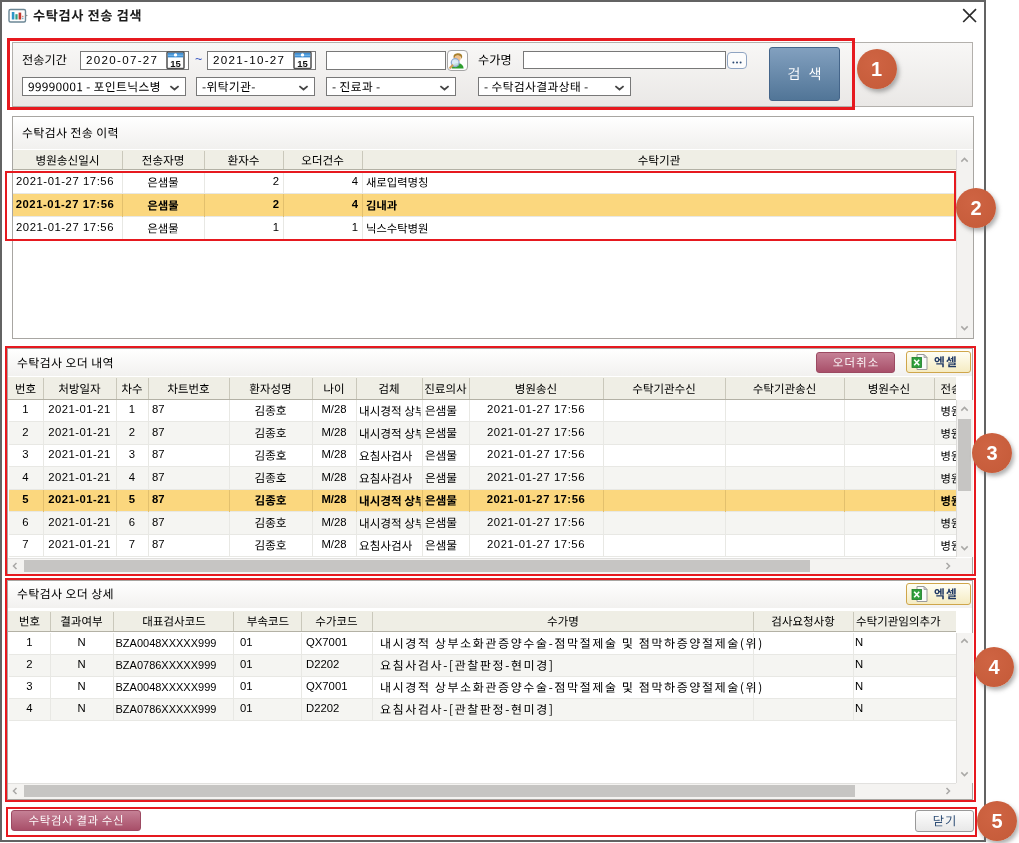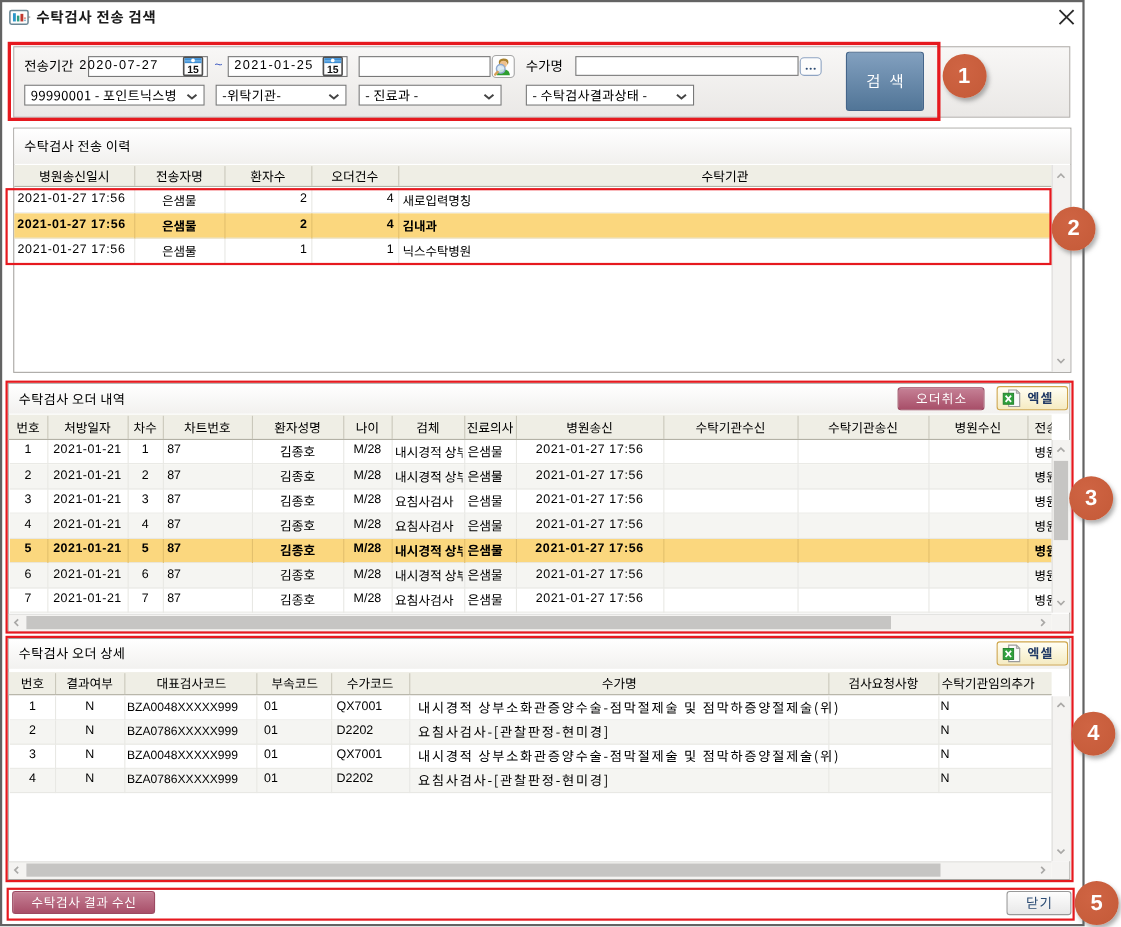--- a/index.html
+++ b/index.html
@@ -127,22 +127,22 @@
       <path id="g4d604" d="M711 826H794V136H711ZM558 586H745V518H558ZM558 396H745V329H558ZM51 716H558V649H51ZM307 600Q368 600 414 578Q460 556 486 517Q512 478 512 427Q512 376 486 336Q460 297 414 276Q368 254 307 254Q247 254 201 276Q155 297 129 336Q103 376 103 427Q103 478 129 517Q155 556 201 578Q247 600 307 600ZM307 534Q251 534 216 504Q181 475 181 427Q181 378 216 348Q251 319 307 319Q363 319 398 348Q434 378 434 427Q434 475 398 504Q363 534 307 534ZM267 827H349V674H267ZM213 10H815V-58H213ZM213 196H296V-22H213Z"></path>
       <path id="g4bbf8" d="M101 738H517V149H101ZM437 672H183V216H437ZM707 827H790V-79H707Z"></path>
       <path id="g45d" d="M34 -170V-118H164V739H34V792H233V-170Z"></path>
       <path id="g4b2eb" d="M669 827H752V318H669ZM729 614H885V545H729ZM92 439H162Q255 439 325 441Q395 443 454 450Q513 456 573 469L583 401Q520 389 460 382Q399 375 328 372Q257 369 162 369H92ZM92 768H489V700H174V397H92ZM187 267H760V199H270V-29H187ZM187 2H777V-66H187Z"></path>
     </defs>
   </svg>
 <div style="position:absolute;left:0;top:0;width:986px;height:842px;background:#fff;border:2px solid #636363;box-sizing:border-box"></div>
 <div style="position:absolute;left:12px;top:42px;width:961px;height:65px;background:linear-gradient(#f8f7f6,#eae8e6);border:1px solid #b3b0ac;box-sizing:border-box"></div>
 <div style="position:absolute;left:80px;top:51px;width:109px;height:19px;background:#fff;border:1px solid #787878;box-sizing:border-box"></div>
 <div style="position:absolute;left:207px;top:51px;width:109px;height:19px;background:#fff;border:1px solid #787878;box-sizing:border-box"></div>
-<div style="position:absolute;top:48.1px;font-size:11.6px;line-height:23px;color:#000;white-space:pre;font-weight:400;letter-spacing:1.3px;left:72px;">2020-07-27</div>
-<div style="position:absolute;top:48.1px;font-size:11.6px;line-height:23px;color:#000;white-space:pre;font-weight:400;letter-spacing:1.3px;left:213px;">2021-01-25</div>
+<div style="position:absolute;top:48.1px;font-size:11.6px;line-height:23px;color:#000;white-space:pre;font-weight:400;letter-spacing:1.3px;left:86px;">2020-07-27</div>
+<div style="position:absolute;top:48.1px;font-size:11.6px;line-height:23px;color:#000;white-space:pre;font-weight:400;letter-spacing:1.3px;left:213px;">2021-10-27</div>
 <div style="position:absolute;top:46.5px;font-size:12.5px;line-height:25px;color:#3a57c0;white-space:pre;font-weight:400;left:195px;">~</div>
 <div style="position:absolute;left:326px;top:51px;width:120px;height:19px;background:#fff;border:1px solid #787878;box-sizing:border-box"></div>
 <div style="position:absolute;left:447px;top:50px;width:21px;height:21px;background:#fdfdfd;border:1px solid #a5a5a5;border-radius:4px;box-sizing:border-box"></div>
 <div style="position:absolute;left:523px;top:51px;width:203px;height:18px;background:#fff;border:1px solid #787878;box-sizing:border-box"></div>
 <div style="position:absolute;left:727px;top:52px;width:20px;height:17px;background:#fcfcfc;border:1px solid #8fa4c2;border-radius:4px;box-sizing:border-box"></div>
 <div style="position:absolute;left:22px;top:77px;width:164px;height:19px;background:#fff;border:1px solid #787878;box-sizing:border-box"></div>
 <div style="position:absolute;left:196px;top:77px;width:119px;height:19px;background:#fff;border:1px solid #787878;box-sizing:border-box"></div>
 <div style="position:absolute;left:326px;top:77px;width:130px;height:19px;background:#fff;border:1px solid #787878;box-sizing:border-box"></div>
 <div style="position:absolute;left:478px;top:77px;width:153px;height:19px;background:#fff;border:1px solid #787878;box-sizing:border-box"></div>
 <div style="position:absolute;left:769px;top:47px;width:71px;height:54px;background:linear-gradient(#82a0bf,#517597);border:1px solid #44658a;border-radius:3px;box-sizing:border-box"></div>

